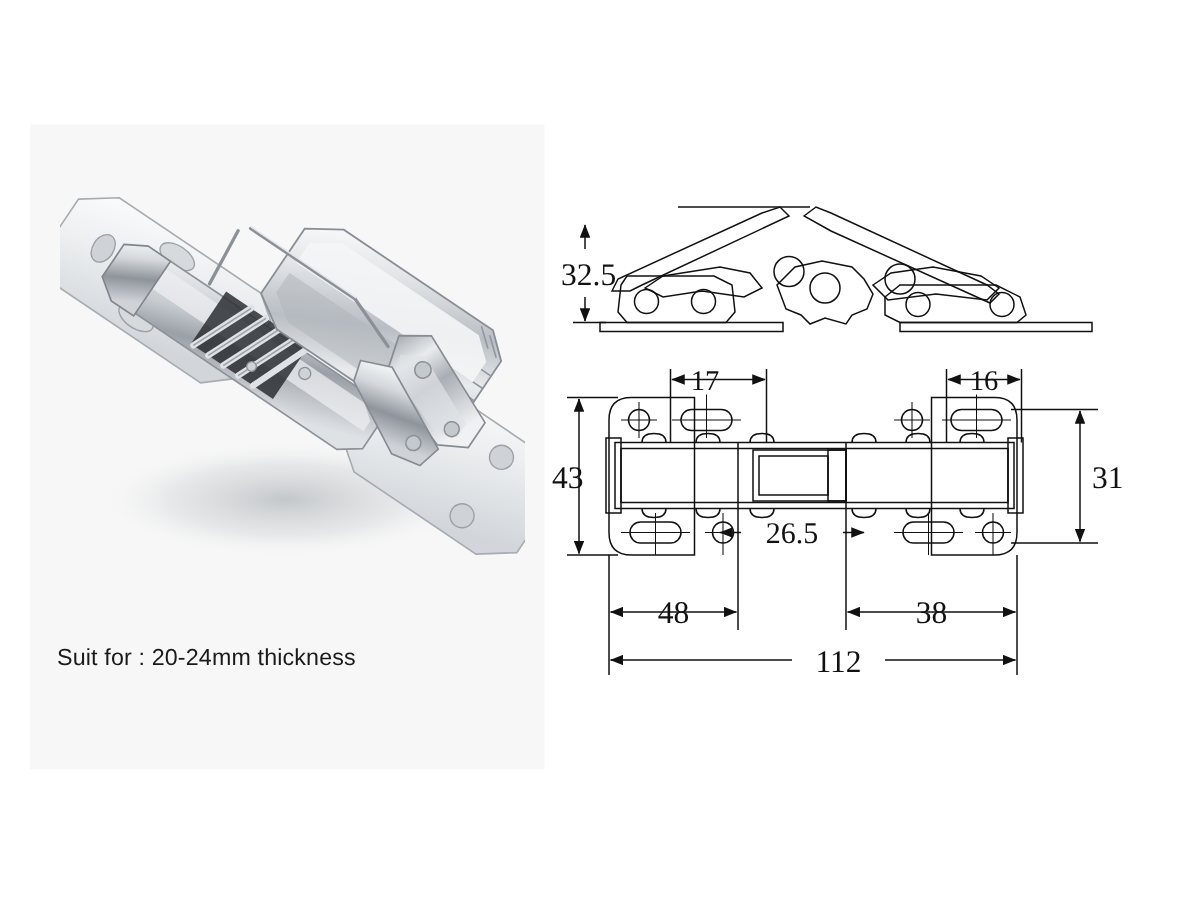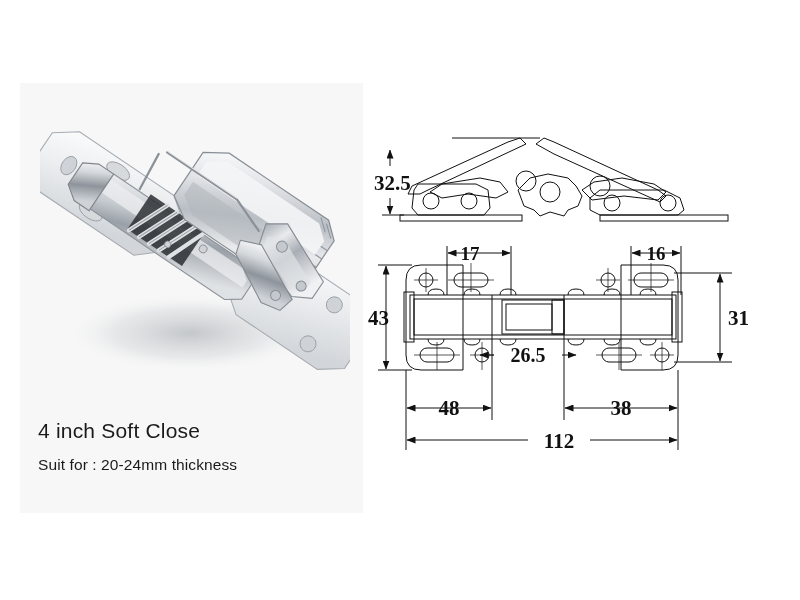--- a/index.html
+++ b/index.html
@@ -30,21 +30,21 @@
     font-size:21px;color:#1a1a1a;line-height:26px;letter-spacing:0.2px;
     white-space:nowrap;
   }
   .cap-line{
     font-size:15.5px;color:#1a1a1a;line-height:25px;letter-spacing:0.1px;
     white-space:nowrap;
   }
   .cap-line.first{margin-top:8px;}
 
   
-  .drawing{position:absolute;left:368px;top:120px;width:420px;height:370px;font-weight:bold;}
+  .drawing{position:absolute;left:368px;top:120px;width:420px;height:370px;}
   .drawing svg{display:block;overflow:visible;}
 
   text{font-family:"Liberation Serif", serif;fill:#111;}
 </style>
 </head>
 <body>
 
 <div id="stage">
 
   <div class="panel"></div>
@@ -155,21 +155,20 @@
           <path d="M 66 59 L 150 59"></path>
         </g>
 
         <circle cx="150" cy="120" r="4" fill="#cfd3d7" stroke="#8b9198" stroke-width="0.9"></circle>
         <circle cx="118" cy="136" r="3.2" fill="#cfd3d7" stroke="#8b9198" stroke-width="0.9"></circle>
       </g>
     </svg>
   </div>
 
   <div class="caption">
-    <div class="cap-title">4 inch Soft Close</div>
     <div class="cap-line first">Suit for : 20-24mm thickness</div>
   </div>
 
   <div class="drawing">
     <svg width="420" height="370" viewBox="0 0 420 370" xmlns="http://www.w3.org/2000/svg">
       <defs>
         <marker id="arrR" markerWidth="9" markerHeight="7" refX="8.5" refY="3.5" orient="auto">
           <polygon points="0,0 9,3.5 0,7" fill="#111"></polygon>
         </marker>
         <marker id="arrL" markerWidth="9" markerHeight="7" refX="0.5" refY="3.5" orient="auto">

